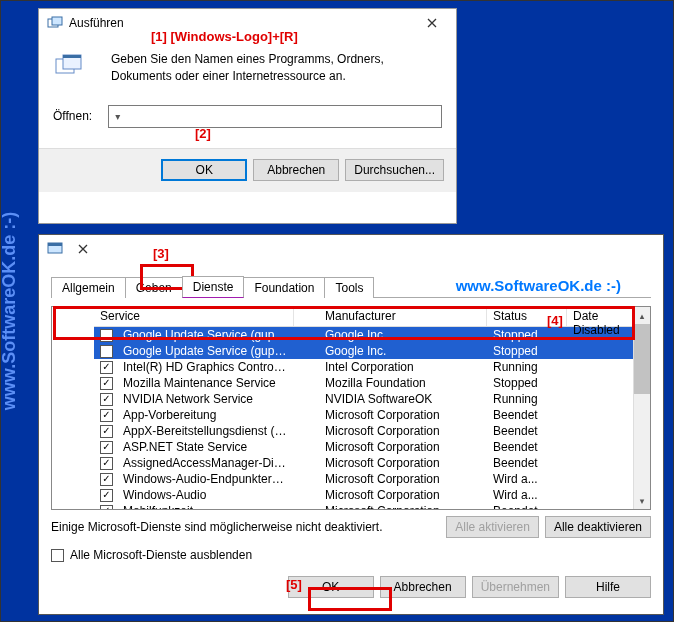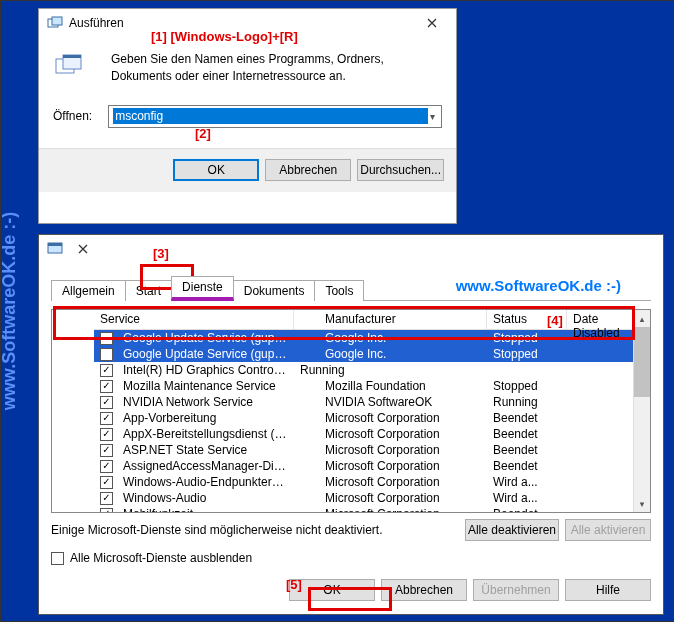--- a/index.html
+++ b/index.html
@@ -81,21 +81,21 @@
 .combo-arrow { color: #555; font-size: 10px; padding: 0 2px; }
 .run-buttons {
   height: 44px; display: flex; justify-content: flex-end; align-items: center;
   gap: 6px; padding-right: 12px;
   background: #f0f0f0; border-top: 1px solid #ddd;
   margin-top: 20px;
 }
 .win-btn {
   height: 22px; min-width: 86px;
   border: 1px solid #adadad; background: #e1e1e1;
-  font-size: 12px; padding: 0 2px;
+  font-size: 12px; padding: 0 8px;
 }
 .win-btn.default { border: 2px solid #0078d7; }
 .win-btn.disabled { color: #a0a0a0; }
 
 .anno-1 {
   position: absolute;
   left: 150px; top: 28px;
   z-index: 5;
 }
 
@@ -121,21 +121,21 @@
 .tab {
   padding: 3px 10px 3px 10px;
   border: 1px solid #aaa; border-bottom: none;
   background: #fff;
   font-size: 12px;
   margin-right: -1px;
   position: relative;
   top: 1px;
 }
 .tab.active {
-  border-bottom: 4px solid #a21caf;
+  border-bottom: 1px solid #a21caf;
   z-index: 2;
 }
 .tab-wm {
   position: absolute; right: 30px; top: 2px;
   color: #0078ff; font-weight: bold; font-size: 15px;
 }
 
 .listview {
   height: 204px; border: 1px solid #888;
   margin-top: 8px;
@@ -277,21 +277,20 @@
           <rect x="3" y="8" width="18" height="14" fill="#fff" stroke="#648bc7"></rect>
           <rect x="10" y="4" width="18" height="14" fill="#eaf2ff" stroke="#648bc7"></rect>
           <path d="M10 4 h18 v3 h-18 z" fill="#3a6ea5"></path>
         </svg>
       </div>
       <div class="run-desc">Geben Sie den Namen eines Programms, Ordners, Dokuments oder einer Internetressource an.</div>
     </div>
     <div class="run-row">
       <label>Öffnen:</label>
       <div class="combo">
-        <span class="combo-value">msconfig</span>
         <span class="combo-arrow">▾</span>
       </div>
     </div>
   </div>
   <div class="run-buttons">
     <button class="win-btn default">OK</button>
     <button class="win-btn">Abbrechen</button>
     <button class="win-btn">Durchsuchen...</button>
   </div>
 </div>
@@ -311,23 +310,23 @@
     <div class="win-x">
       <svg viewBox="0 0 10 10" width="10" height="10">
           <path d="M1 1 L9 9 M9 1 L1 9" stroke="currentColor" stroke-width="1.3"></path>
         </svg>
     </div>
   </div>
   <div class="mc-body">
     <div class="tabs">
       <div id="tabs-container"></div>
       <div class="tab">Allgemein</div>
-        <div class="tab">Start</div>
+        <div class="tab">Geben</div>
         <div class="tab active">Dienste</div>
-        <div class="tab">Dokuments</div>
+        <div class="tab">Foundation</div>
         <div class="tab">Tools</div>
         <div class="tab-wm">www.SoftwareOK.de :-)</div>
     </div>
 
     <div class="listview">
       <div class="lv-main">
         <div class="lv-header">
           <div class="col-service">Service</div>
           <div class="col-mfr">Manufacturer</div>
           <div class="col-status">Status</div>
@@ -342,20 +341,21 @@
             </div>
             <div class="lv-row selected">
               <span class="row-chk"></span>
               <div class="txt-service">Google Update Service (gupdatem)</div>
               <div class="col-mfr">Google Inc.</div>
               <div class="col-status">Stopped</div>
             </div>
             <div class="lv-row">
               <span class="row-chk">✓</span>
               <div class="txt-service">Intel(R) HD Graphics Control Panel Se...</div>
+              <div class="col-mfr">Intel Corporation</div>
               <div class="col-status">Running</div>
             </div>
             <div class="lv-row">
               <span class="row-chk">✓</span>
               <div class="txt-service">Mozilla Maintenance Service</div>
               <div class="col-mfr">Mozilla Foundation</div>
               <div class="col-status">Stopped</div>
             </div>
             <div class="lv-row">
               <span class="row-chk">✓</span>
@@ -412,22 +412,22 @@
         <div class="sb-track">
             <div class="sb-thumb"></div>
           </div>
         <div class="sb-btn">▾</div>
       </div>
     </div>
 
     <div class="below-list">
       <span>Einige Microsoft-Dienste sind möglicherweise nicht deaktiviert.</span>
       <span class="btns">
+        <button class="win-btn disabled">Alle aktivieren</button>
         <button class="win-btn">Alle deaktivieren</button>
-        <button class="win-btn disabled">Alle aktivieren</button>
       </span>
     </div>
 
     <div class="hide-ms">
       <span class="chkbox"></span>
       <span>Alle Microsoft-Dienste ausblenden</span>
     </div>
 
     <div class="mc-buttons">
       <button class="win-btn">OK</button>

